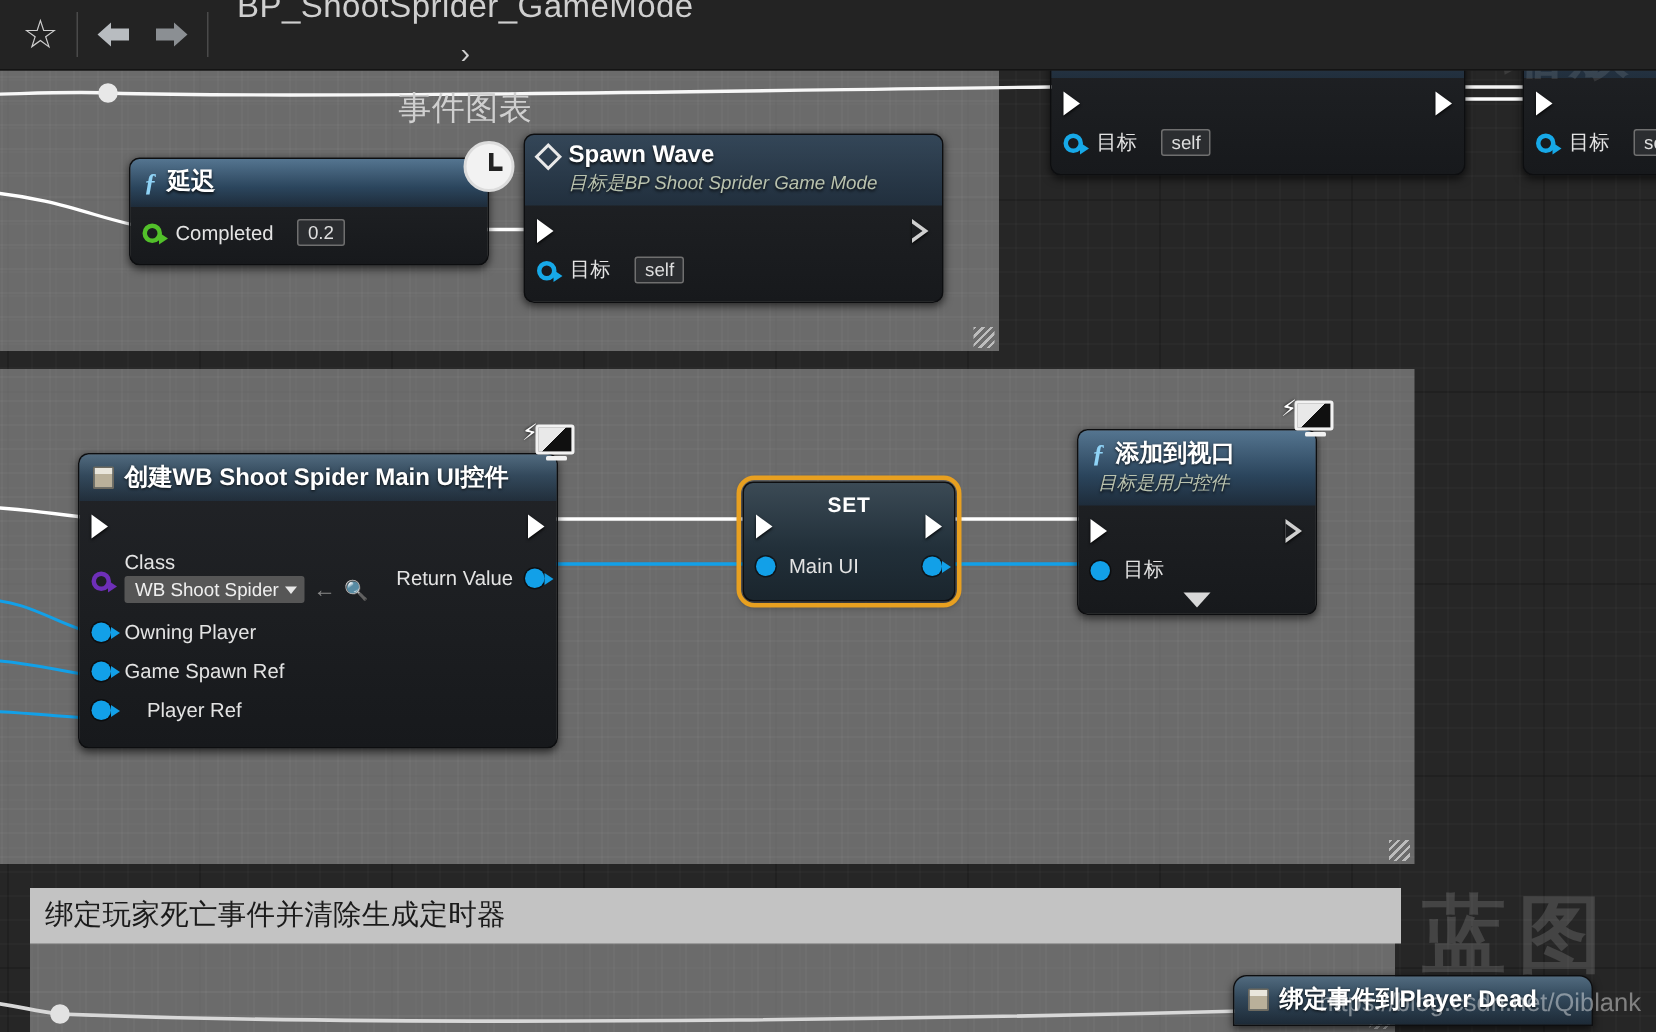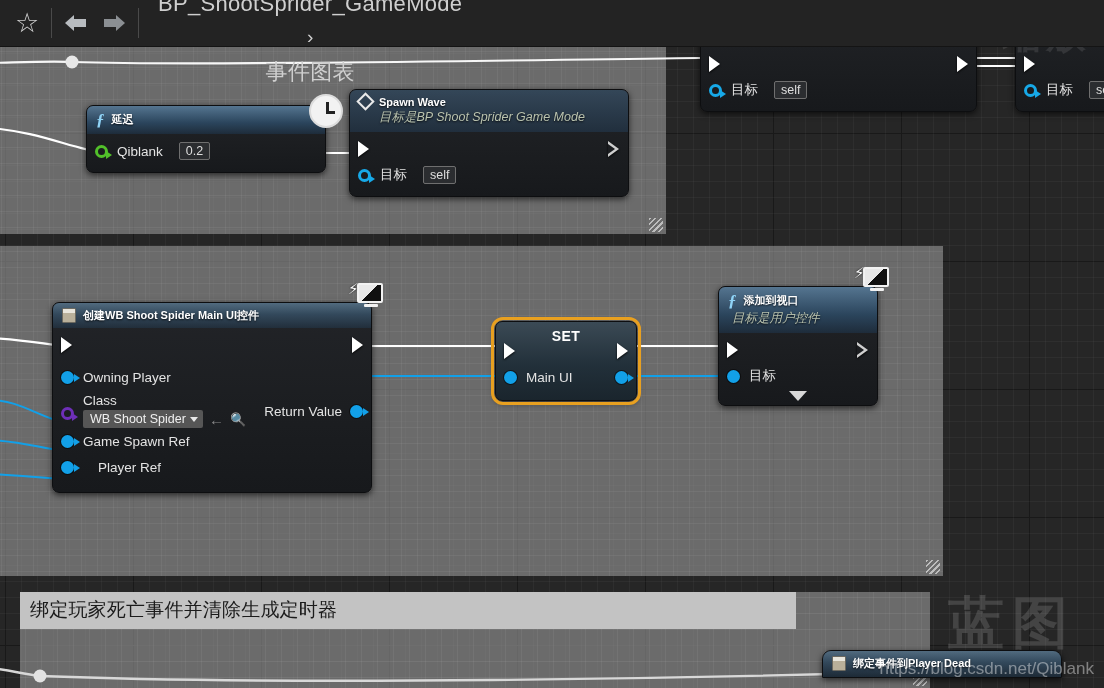--- a/index.html
+++ b/index.html
@@ -70,21 +70,21 @@
     padding: 5px 10px 6px 9px;
     background: linear-gradient(to bottom,
         rgba(110,150,180,.62) 0%,
         rgba(62,96,124,.62) 45%,
         rgba(34,56,76,.55) 100%);
     position: relative;
   }
   .node.fn .hdr   { background: linear-gradient(to bottom, rgba(104,148,184,.72) 0%, rgba(48,84,116,.70) 60%, rgba(30,52,74,.6) 100%); }
   .node.ev .hdr   { background: linear-gradient(to bottom, rgba(58,82,104,.75) 0%, rgba(34,52,70,.75) 100%); }
   .hdr-row { display: flex; align-items: center; gap: 7px; }
-  .hdr-title { font-size: 11px; font-weight: bold; color: #fff; white-space: nowrap; text-shadow: 0 1px 2px rgba(0,0,0,.8); }
+  .hdr-title { font-size: 16px; font-weight: bold; color: #fff; white-space: nowrap; text-shadow: 0 1px 2px rgba(0,0,0,.8); }
   .hdr-sub   { font-size: 12.5px; font-style: italic; color: #b9c2ae; margin-top: 1px; white-space: nowrap; text-shadow: 0 1px 2px rgba(0,0,0,.8); }
 
   .body { padding: 4px 0 8px 0; }
   .row { display: flex; align-items: center; min-height: 26px; padding: 0 8px; }
   .row.split { justify-content: space-between; }
   .lbl { font-size: 13.5px; color: #e3e3e3; white-space: nowrap; }
 
   
   .exec-in, .exec-out {
     width: 0; height: 0;
@@ -205,21 +205,21 @@
 
   <div class="comment" style="left:-20px; top:246px; width:963px; height:330px;">
     <div class="comment-grip"></div>
   </div>
 
   <div class="comment" style="left:-20px; top:46px; width:686px; height:188px;">
     <div class="comment-grip"></div>
   </div>
 
   <div class="comment" style="left:20px; top:592px; width:910px; height:96px;">
-    <div class="comment-title" style="width:776px;">绑定玩家死亡事件并清除生成定时器</div>
+    <div class="comment-title" style="width:914px;">绑定玩家死亡事件并清除生成定时器</div>
     <div class="comment-grip"></div>
   </div>
 
   <svg class="wires">
 
     <path d="M -10 63 C 30 62 50 61 72 62 C 200 66 520 60 700 58 L 1104 58" stroke="#ffffff" stroke-width="2.2" fill="none" opacity=".95"></path>
     <circle cx="72" cy="62" r="6.5" fill="#e8e8e8"></circle>
 
     <path d="M -10 128 C 40 132 70 148 104 153" stroke="#ffffff" stroke-width="2.2" fill="none"></path>
 
@@ -274,21 +274,21 @@
       </div>
 
       <div style="position:absolute;right:-18px;top:-12px;width:34px;height:34px;border-radius:50%;background:#f2f2f2;border:2px solid #dcdcdc;">
         <div style="position:absolute;left:15px;top:6px;width:2.5px;height:11px;background:#222;"></div>
         <div style="position:absolute;left:15px;top:15px;width:9px;height:2.5px;background:#222;"></div>
       </div>
     </div>
     <div class="body">
       <div class="row" style="gap:9px;">
         <span class="dot green cap"></span>
-        <span class="lbl">Qiblank</span>
+        <span class="lbl">Completed</span>
         <span class="valbox">0.2</span>
       </div>
     </div>
   </div>
 
   <div class="node ev" style="left:349px; top:89px; width:280px;">
     <div class="hdr">
       <div class="hdr-row">
         <span class="diamond"></span>
         <span class="hdr-title">Spawn Wave</span>
@@ -358,24 +358,20 @@
       <div class="monitor">
         <span class="bolt">⚡</span>
         <div class="scr"></div>
           <div class="std"></div>
       </div>
     </div>
     <div class="body" style="padding-bottom:12px;">
       <div class="row split">
         <span class="exec-in"></span>
         <span class="exec-in"></span>
-      </div>
-      <div class="row" style="gap:9px;margin-top:6px;">
-        <span class="dot blue cap"></span>
-        <span class="lbl">Owning Player</span>
       </div>
       <div class="row split" style="align-items:flex-start;padding-top:3px;">
         <span style="display:flex;align-items:flex-start;gap:9px;">
           <span class="dot purple cap" style="margin-top:14px;"></span>
           <span style="display:block;">
             <span class="lbl" style="display:block;">Class</span>
             <span style="display:flex;align-items:center;gap:6px;margin-top:2px;">
               <span class="combo">
                 <span>WB Shoot Spider</span>
                 <span class="caret"></span>
@@ -383,20 +379,24 @@
               <span style="color:#8a8a8a;font-size:15px;">←</span>
               <span style="color:#8a8a8a;font-size:13px;">🔍</span>
             </span>
           </span>
         </span>
         <span style="display:flex;align-items:center;gap:8px;margin-top:11px;">
           <span class="lbl">Return Value</span>
           <span class="dot blue cap"></span>
         </span>
       </div>
+      <div class="row" style="gap:9px;margin-top:6px;">
+        <span class="dot blue cap"></span>
+        <span class="lbl">Owning Player</span>
+      </div>
       <div class="row" style="gap:9px;">
         <span class="dot blue cap"></span>
         <span class="lbl">Game Spawn Ref</span>
       </div>
       <div class="row" style="gap:24px;">
         <span class="dot blue cap"></span>
         <span class="lbl">Player Ref</span>
       </div>
     </div>
   </div>

